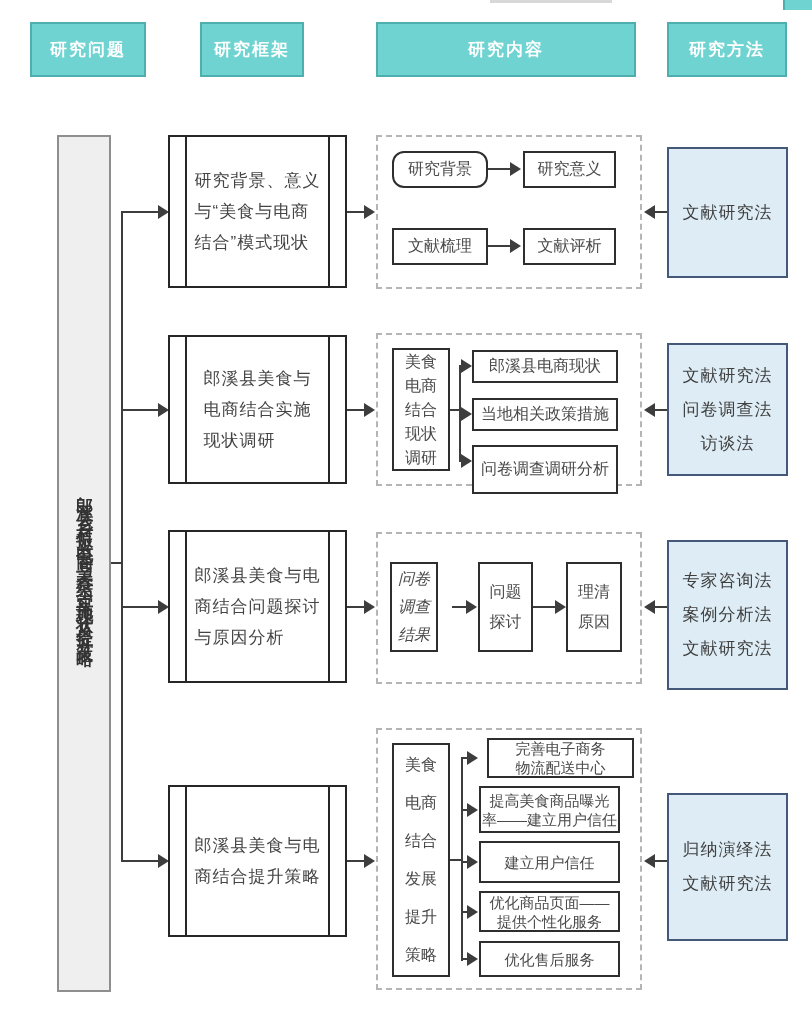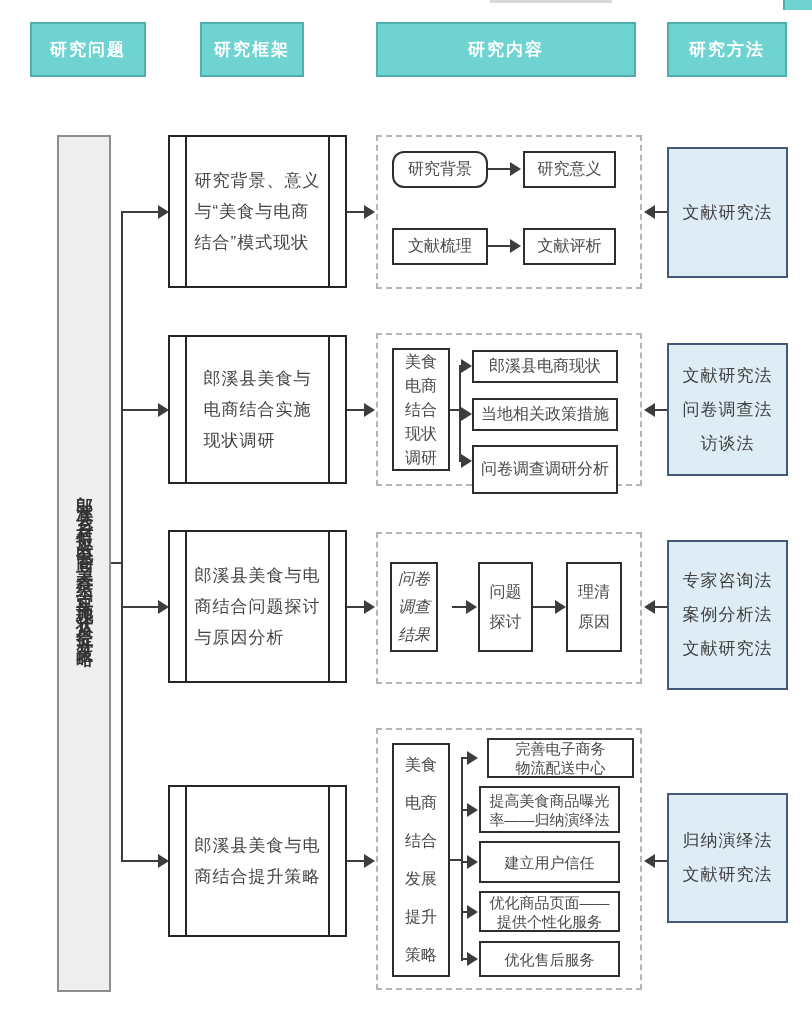--- a/index.html
+++ b/index.html
@@ -198,21 +198,21 @@
   <div class="abs hline" style="left:461px;top:911px;width:6px;"></div>
   <div class="abs tri-r" style="left:467px;top:905px;"></div>
   <div class="abs hline" style="left:461px;top:958px;width:6px;"></div>
   <div class="abs tri-r" style="left:467px;top:952px;"></div>
   <div class="abs sbox f15" style="left:479px;top:738px;width:147px;height:40px;margin-left:8px;">
     <div>完善电子商务</div>
     <div>物流配送中心</div>
   </div>
   <div class="abs sbox f15" style="left:479px;top:786px;width:141px;height:47px;">
     <div>提高美食商品曝光</div>
-    <div>率——归纳演绎法</div>
+    <div>率——建立用户信任</div>
   </div>
   <div class="abs sbox f15" style="left:479px;top:841px;width:141px;height:42px;">
     <div>建立用户信任</div>
   </div>
   <div class="abs sbox f15" style="left:479px;top:891px;width:141px;height:41px;">
     <div>优化商品页面——</div>
     <div>提供个性化服务</div>
   </div>
   <div class="abs sbox f15" style="left:479px;top:941px;width:141px;height:36px;">
     <div>优化售后服务</div>
@@ -233,18 +233,18 @@
   <div class="abs mbox" style="left:667px;top:343px;width:121px;height:133px;">
     <div>文献研究法</div>
     <div>问卷调查法</div>
     <div>访谈法</div>
   </div>
   <div class="abs mbox" style="left:667px;top:540px;width:121px;height:150px;">
     <div>专家咨询法</div>
     <div>案例分析法</div>
     <div>文献研究法</div>
   </div>
-  <div class="abs mbox" style="left:667px;top:793px;width:121px;height:130px;">
+  <div class="abs mbox" style="left:667px;top:793px;width:121px;height:148px;">
     <div>归纳演绎法</div>
     <div>文献研究法</div>
   </div>
 
 </div>
 
 </body></html>

